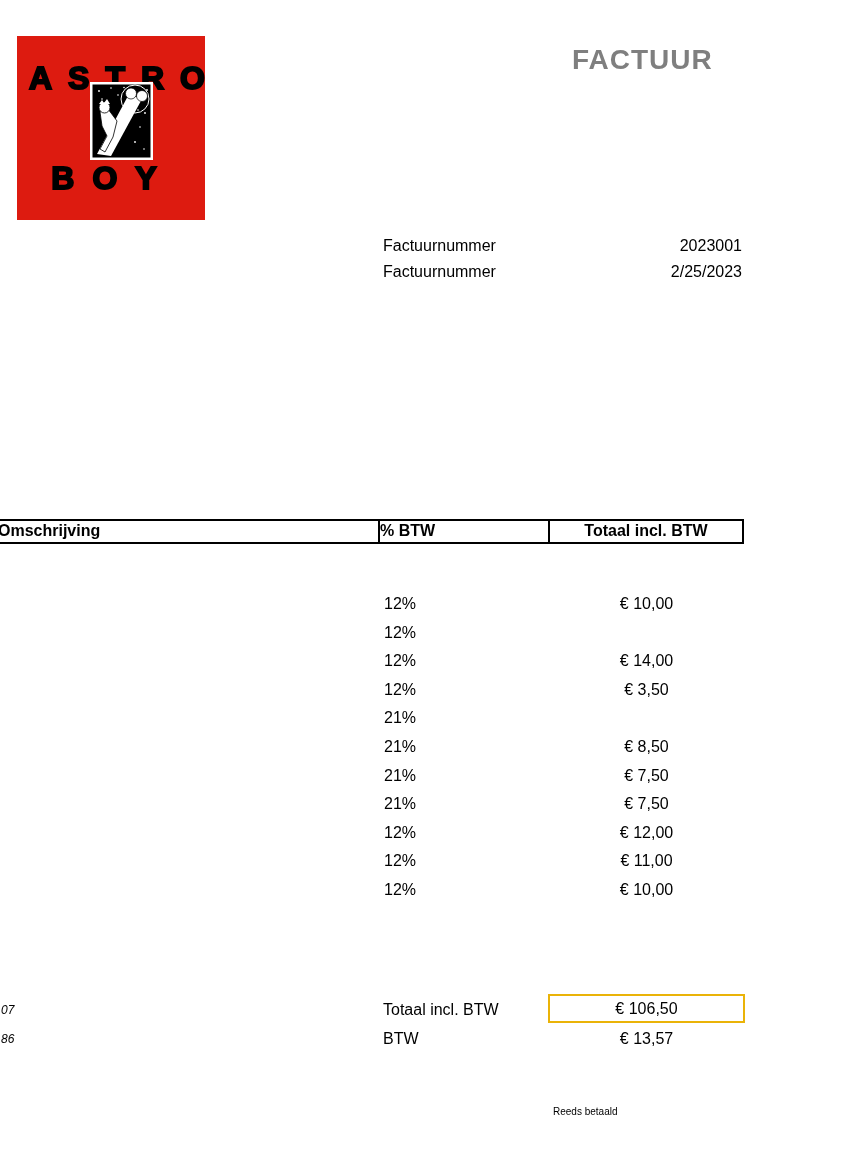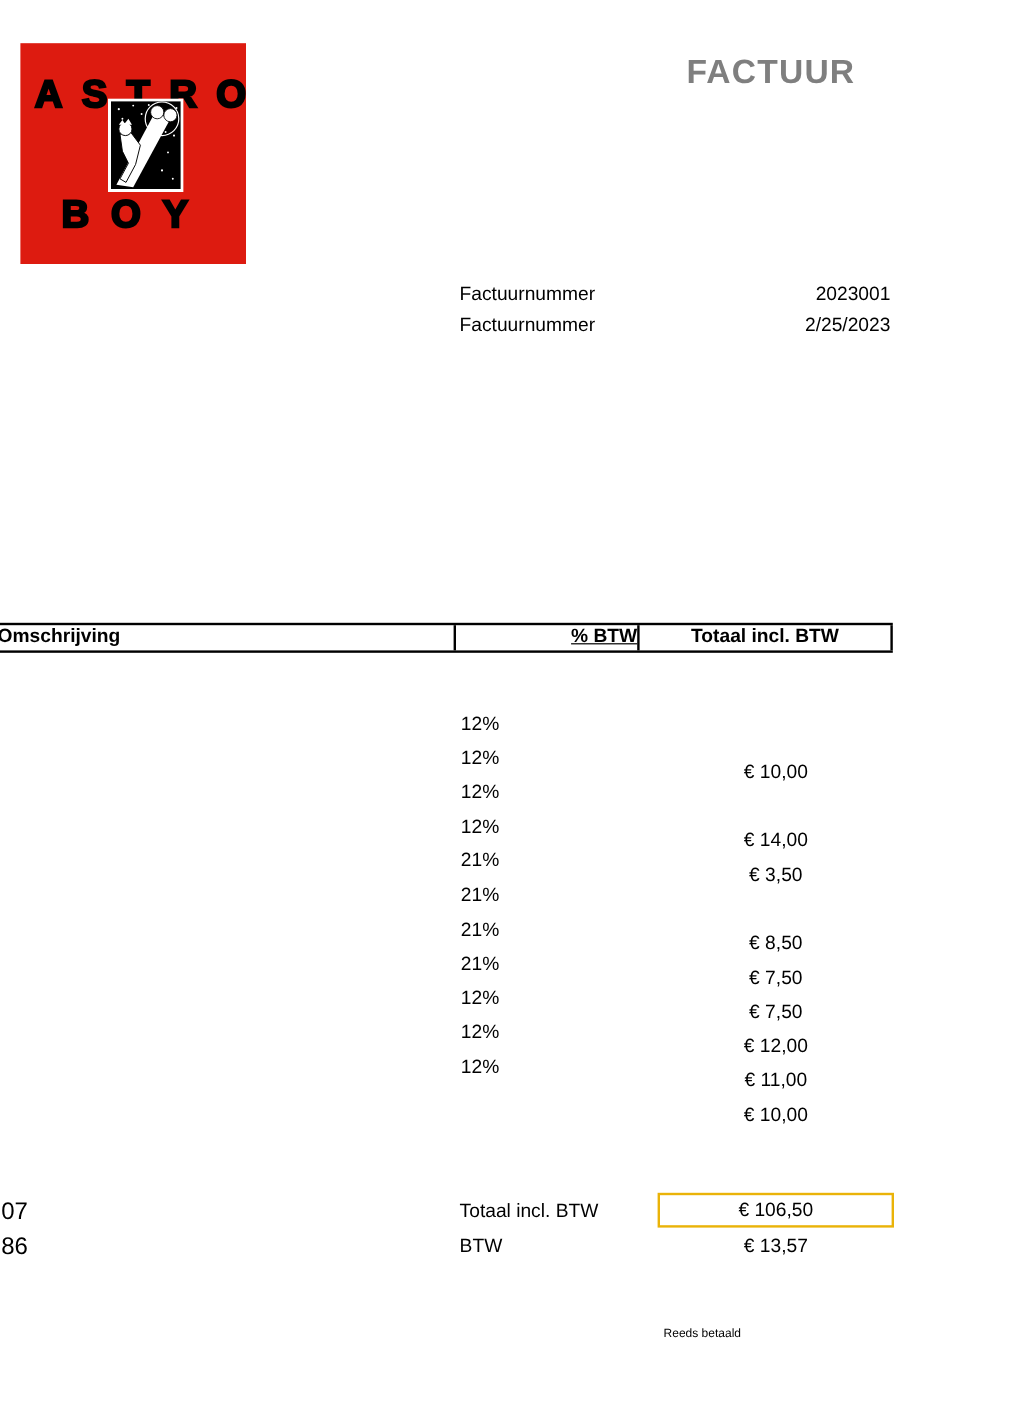--- a/index.html
+++ b/index.html
@@ -27,39 +27,39 @@
   .meta { position:absolute; left:383px; top:233px; width:359px; }
   .meta-row { display:flex; justify-content:space-between;
               height:26px; line-height:26px; font-size:16px;align-items:center; }
 
   
   .tbl-header { position:absolute; left:-12px; top:519px; width:756px; height:25px;
                 box-sizing:border-box; display:flex; font-weight:700; font-size:16px;
                 border-top:2.2px solid #000; border-bottom:2.2px solid #000; }
   .tbl-header > div { box-sizing:border-box; line-height:20.5px; }
   .th-desc  { width:390px; padding-left:10px; }
-  .th-vat   { width:153px; border-left:2.2px solid #000; text-align:right;text-decoration:underline; }
+  .th-vat   { width:170px; border-left:2.2px solid #000; text-align:left; }
   .th-total { flex:1; border-left:2.2px solid #000; border-right:2.2px solid #000; text-align:center; }
 
   
   .rows { position:absolute; left:383px; top:590px; width:362px; }
   .inv-row { position:relative; height:28.6px; line-height:28.6px; font-size:16px; }
   .inv-row .vat { position:absolute; left:1px; }
-  .inv-row .amt { position:absolute; left:165px; width:197px; text-align:center;margin-top:40px; }
+  .inv-row .amt { position:absolute; left:165px; width:197px; text-align:center; }
 
   
   .totals { position:absolute; left:383px; top:996px; width:362px; }
   .total-row { position:relative; height:28.6px; line-height:28.6px; font-size:16px; }
   .total-row .t-label { position:absolute; left:0; }
   .total-row .t-value { position:absolute; left:165px; width:197px; text-align:center; }
   .total-row.boxed .t-value { top:-2px; height:29px; line-height:26px;
                               border:2px solid #eab308; box-sizing:border-box; }
 
   
-  .frag { position:absolute; left:1px; font-size:20px; line-height:15px; }
+  .frag { position:absolute; left:1px; font-size:12px; line-height:15px;font-style:italic; }
   .frag-1 { top:1003px; }
   .frag-2 { top:1032px; }
 
   
   .paid { position:absolute; left:553px; top:1106px; font-size:10px; }
 </style>
 </head>
 <body>
 
 <div class="page">

